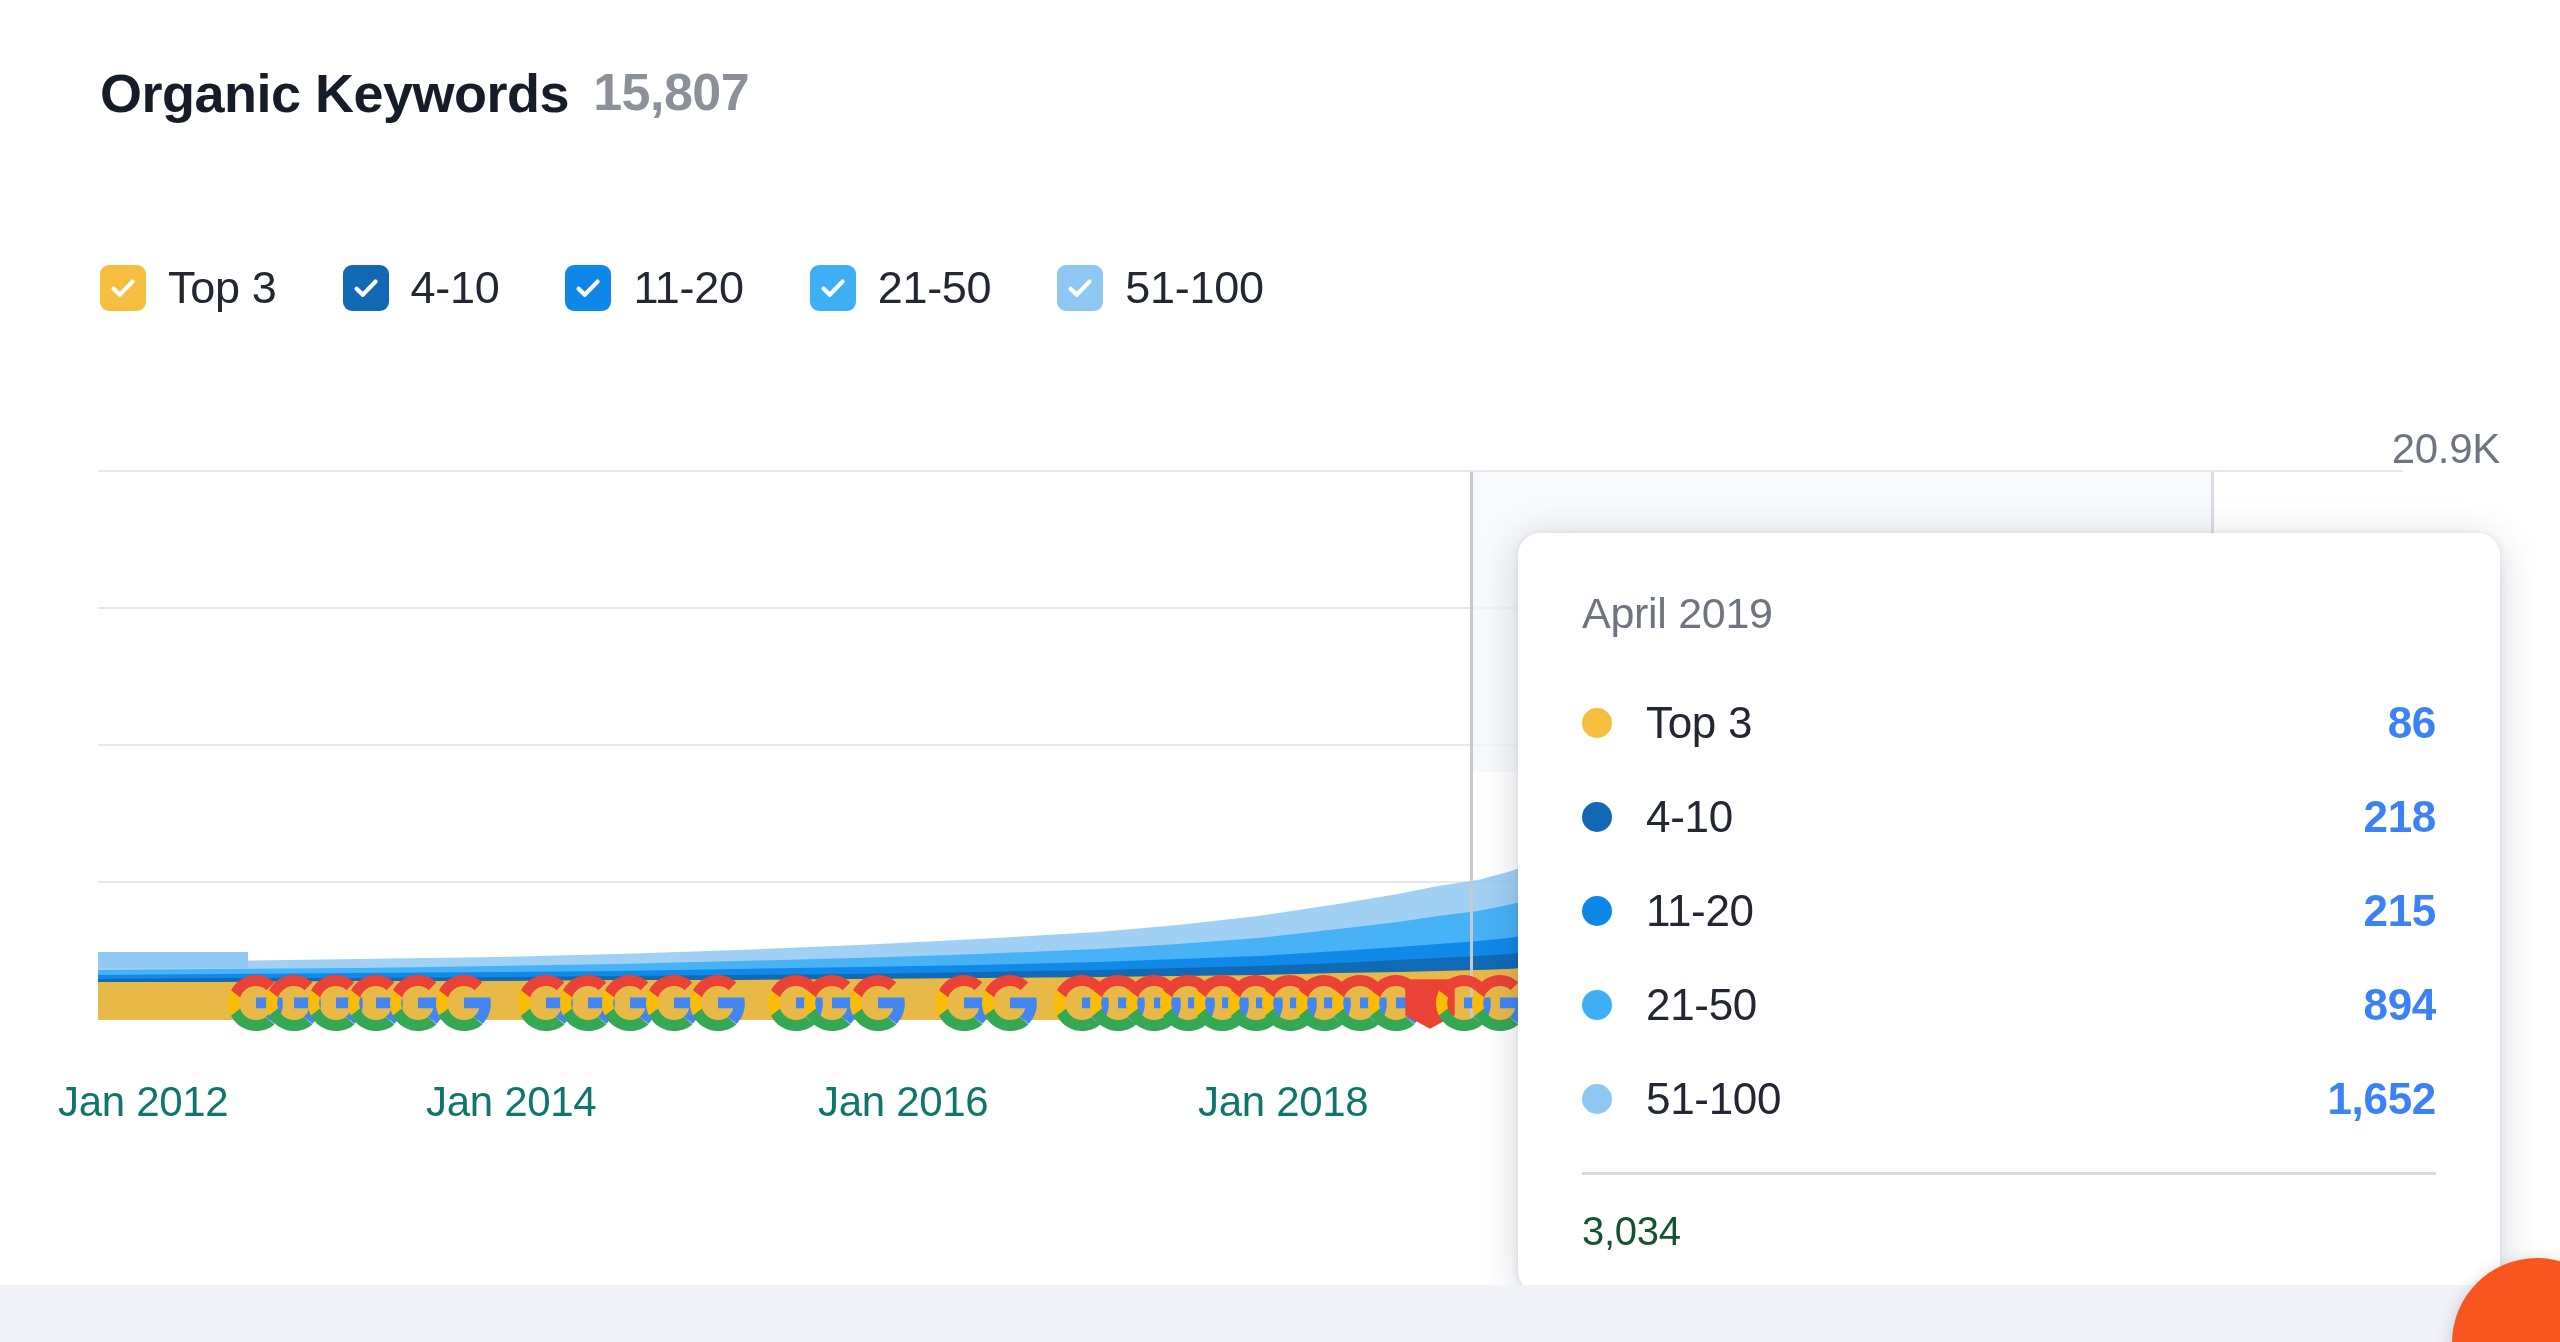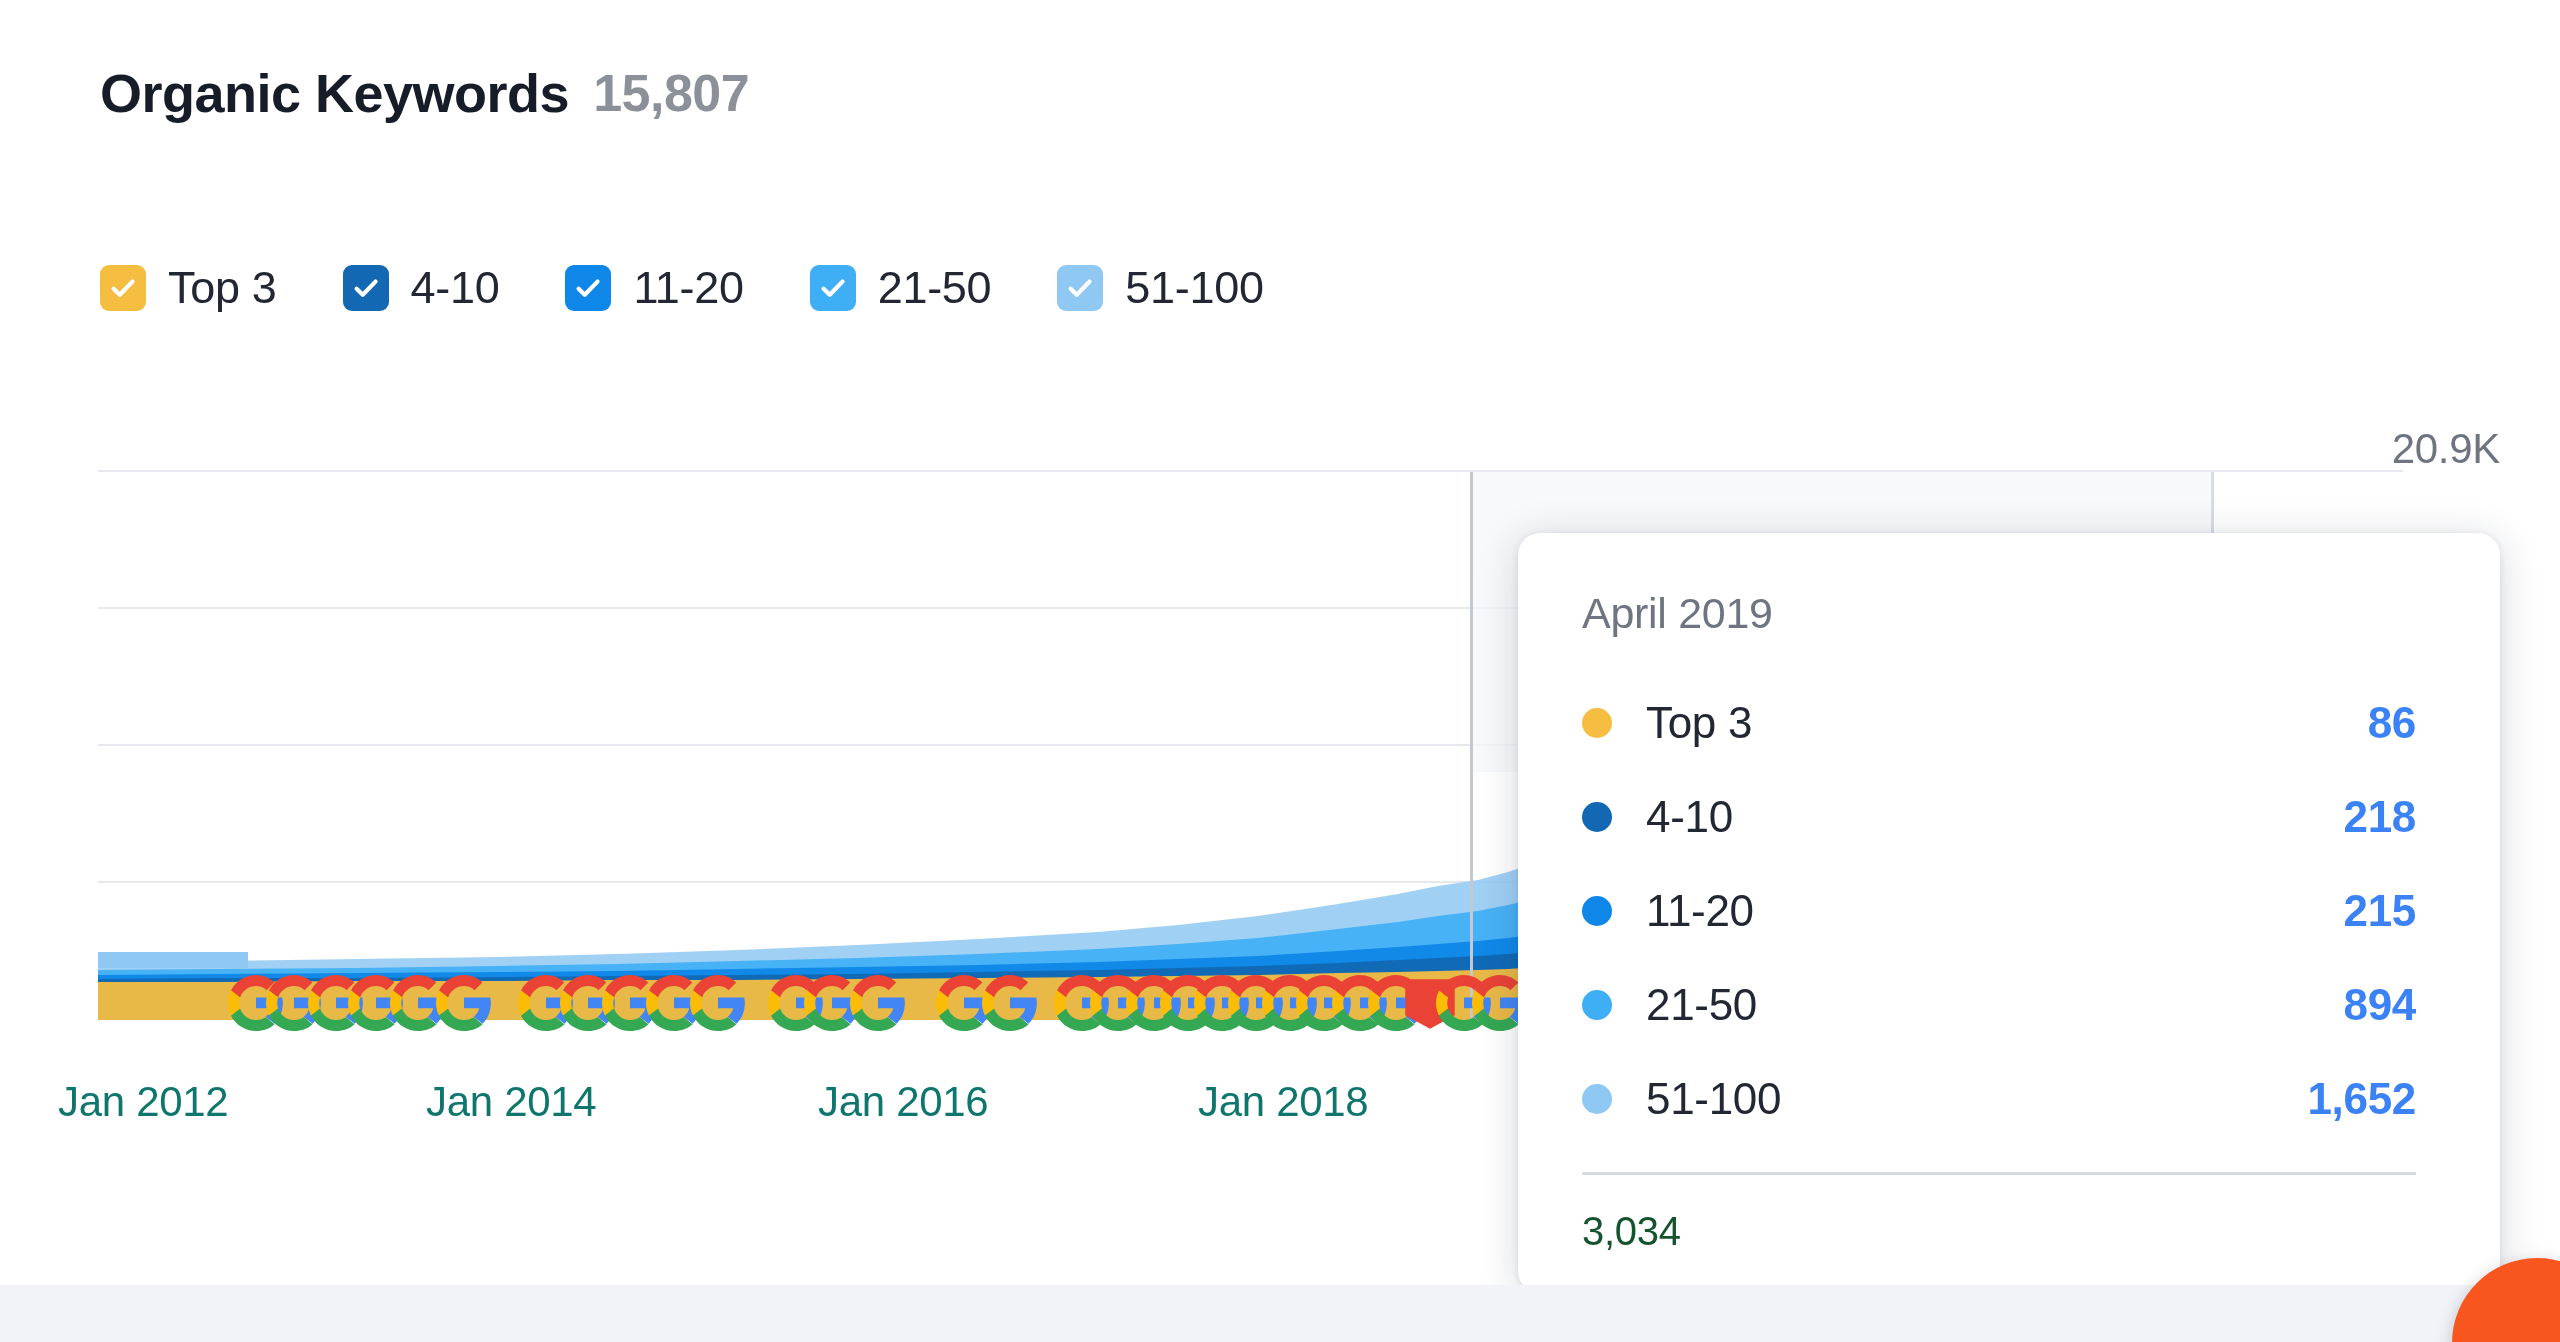--- a/index.html
+++ b/index.html
@@ -29,21 +29,21 @@
     background: #ffffff;
     overflow: hidden;
   }
 
   
   .header {
     position: absolute;
     left: 100px;
     top: 62px;
     display: flex;
-    align-items: center;
+    align-items: flex-start;
     gap: 24px;
     white-space: nowrap;
   }
   .header-title {
     font-size: 54px;
     font-weight: bold;
     color: #171c29;
     letter-spacing: -0.5px;
   }
   .header-count {
@@ -184,21 +184,21 @@
   
   .tooltip {
     position: absolute;
     left: 1518px;
     top: 533px;
     width: 982px;
     height: 760px;
     background: #ffffff;
     border-radius: 22px;
     box-shadow: 0 6px 40px rgba(30,40,70,0.18), 0 1px 6px rgba(30,40,70,0.10);
-    padding: 56px 84px 0 64px;
+    padding: 56px 64px 0 64px;
   }
   .tt-date {
     font-size: 43px;
     color: #6f7580;
     letter-spacing: -0.3px;
     margin-bottom: 38px;
   }
   .tt-rows { display: block; }
   .tt-row {
     display: flex;

